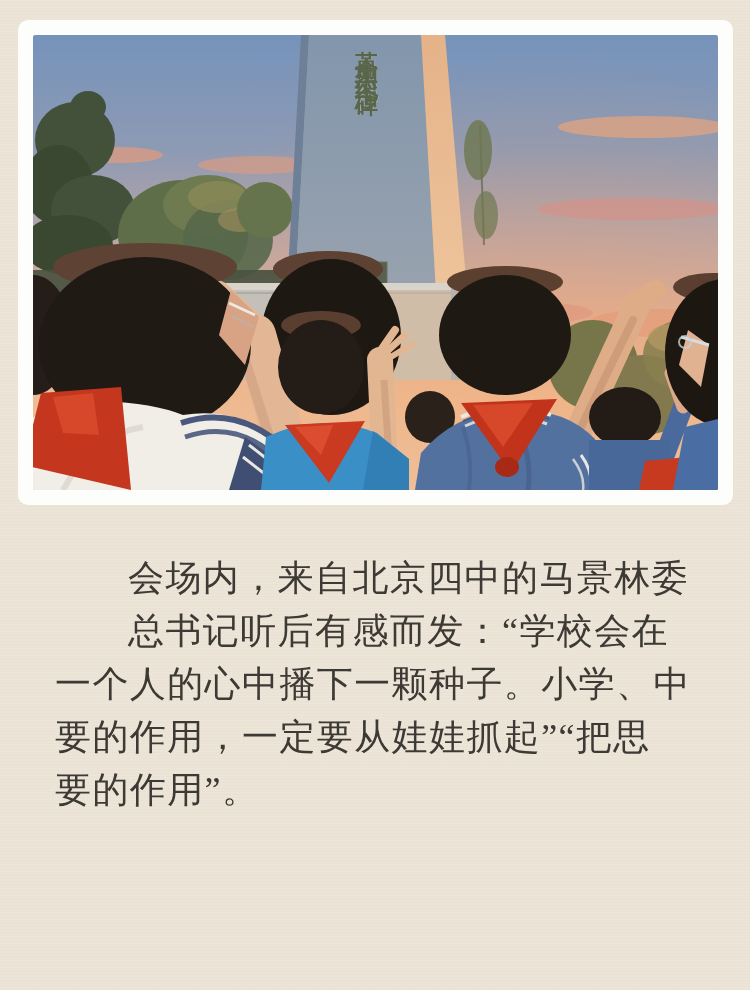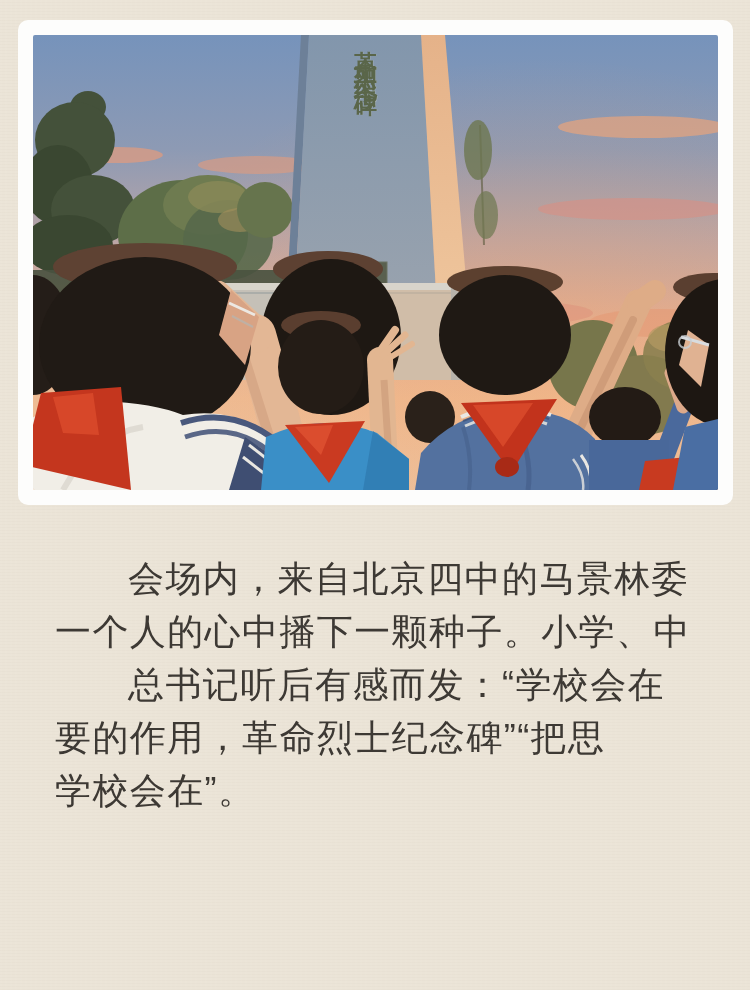--- a/index.html
+++ b/index.html
@@ -4,21 +4,21 @@
 <style>
   html,body{margin:0;padding:0;}
   .page{
     position:relative;
     width:750px;height:990px;
     background:#ebe4d7;
     background-image:
       repeating-linear-gradient(0deg, rgba(120,105,85,0.025) 0 1px, transparent 1px 3px),
       repeating-linear-gradient(90deg, rgba(255,255,255,0.03) 0 2px, transparent 2px 5px);
     overflow:hidden;
-    font-family:Liberation Sans, sans-serif;
+    font-family:Liberation Serif, serif;
   }
   .photo-card{
     position:absolute;left:18px;top:20px;
     width:685px;height:455px;
     padding:15px;
     background:#fdfdfc;
     border-radius:10px;
   }
   .photo{
     position:relative;
@@ -212,19 +212,19 @@
           <circle cx="652" cy="307" r="6" stroke="#c9ced2" stroke-width="2" fill="none" opacity="0.8"></circle>
           <polygon points="652,392 685,384 685,455 640,455" fill="#4a6ea3"></polygon>
         </g>
       </svg>
       <div class="inscription">革命烈士纪念碑</div>
     </div>
   </div>
 
   <div class="article">
     <div class="line indent">会场内，来自北京四中的马景林委</div>
+    <div class="line indent">总书记听后有感而发：“学校会在</div>
     <div class="line">一个人的心中播下一颗种子。小学、中</div>
-    <div class="line indent">总书记听后有感而发：“学校会在</div>
-    <div class="line">要的作用，革命烈士纪念碑”“把思</div>
-    <div class="line">学校会在”。</div>
+    <div class="line">要的作用，一定要从娃娃抓起”“把思</div>
+    <div class="line">要的作用”。</div>
   </div>
 
 </div>
 
 </body></html>

